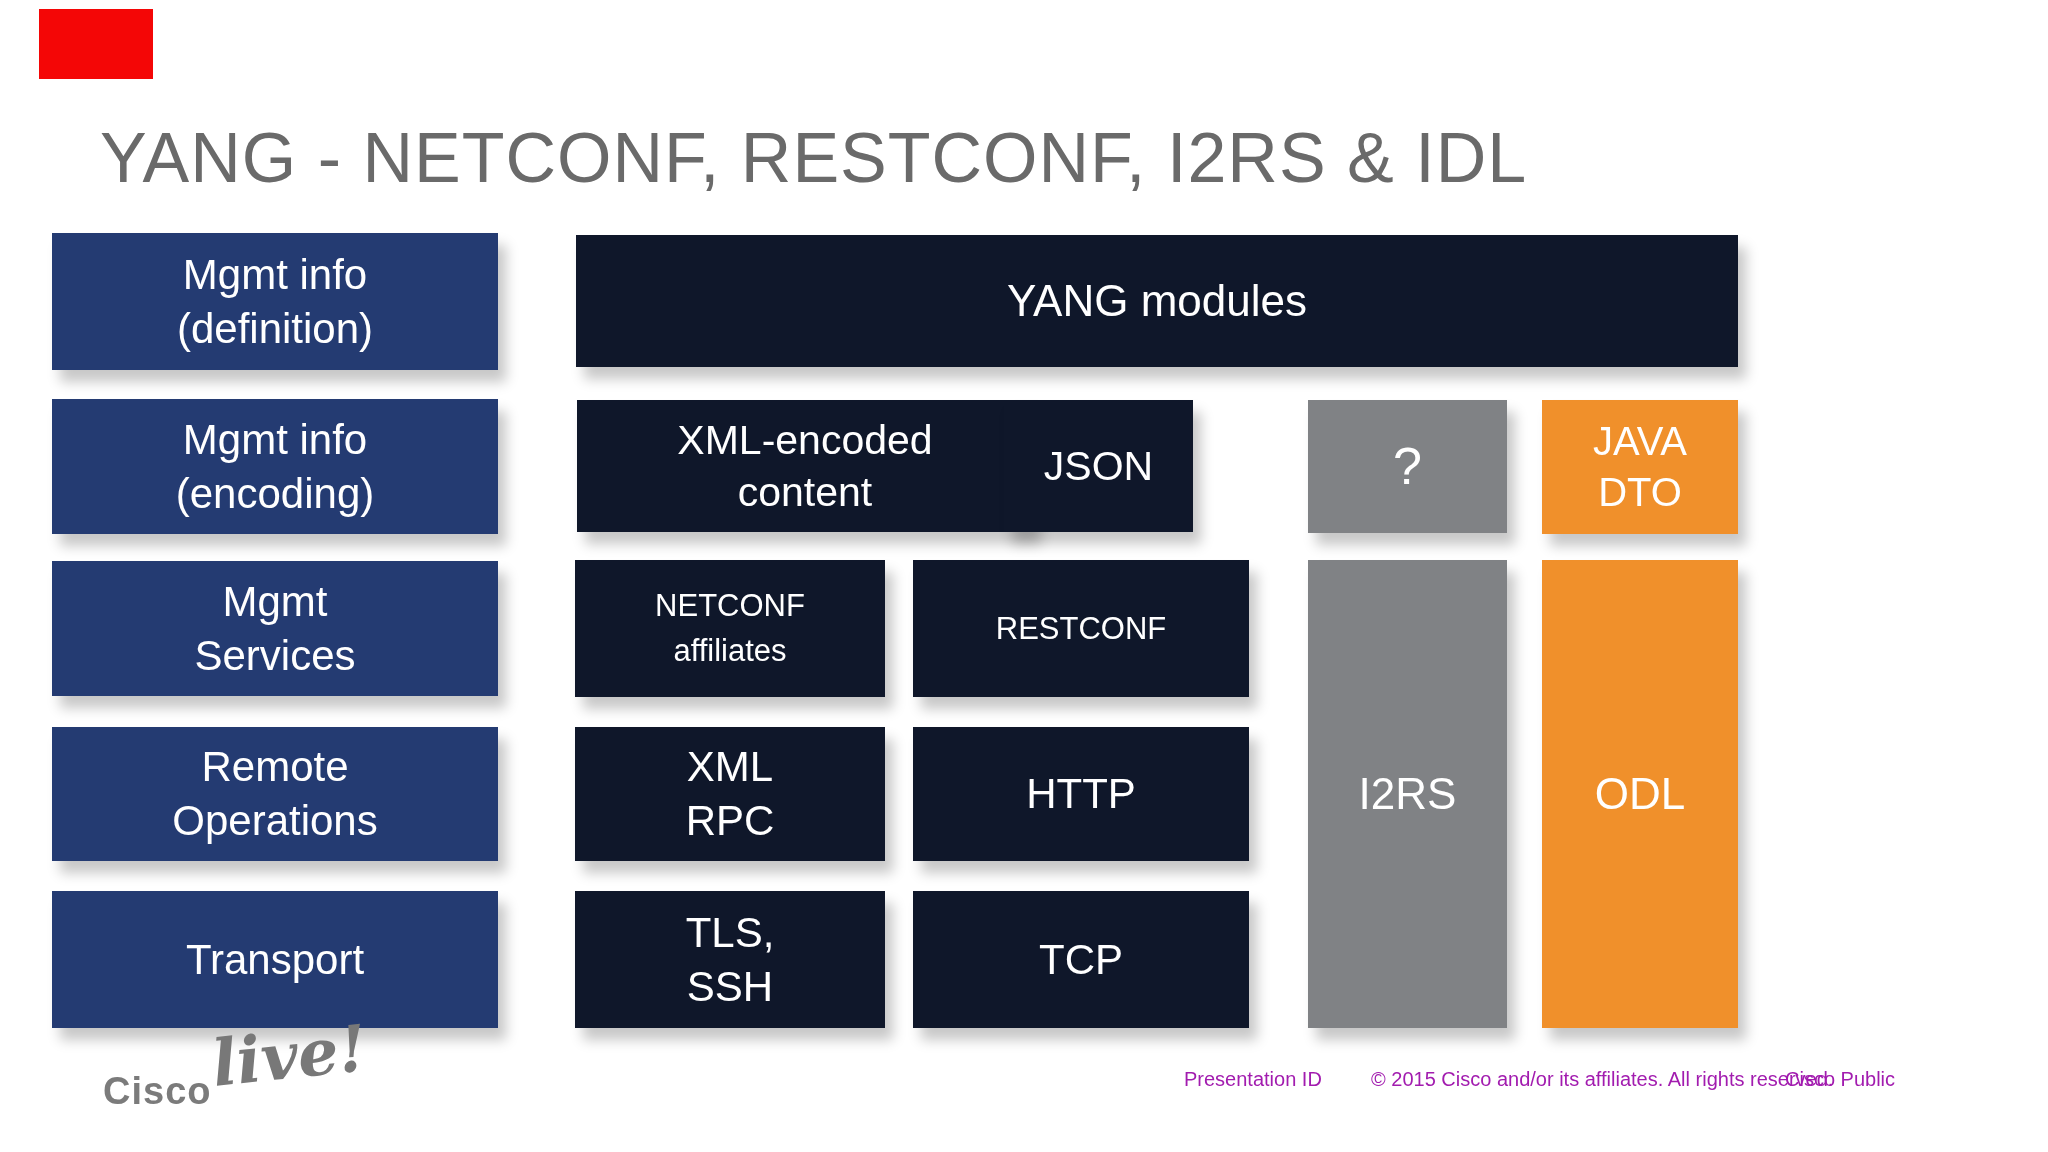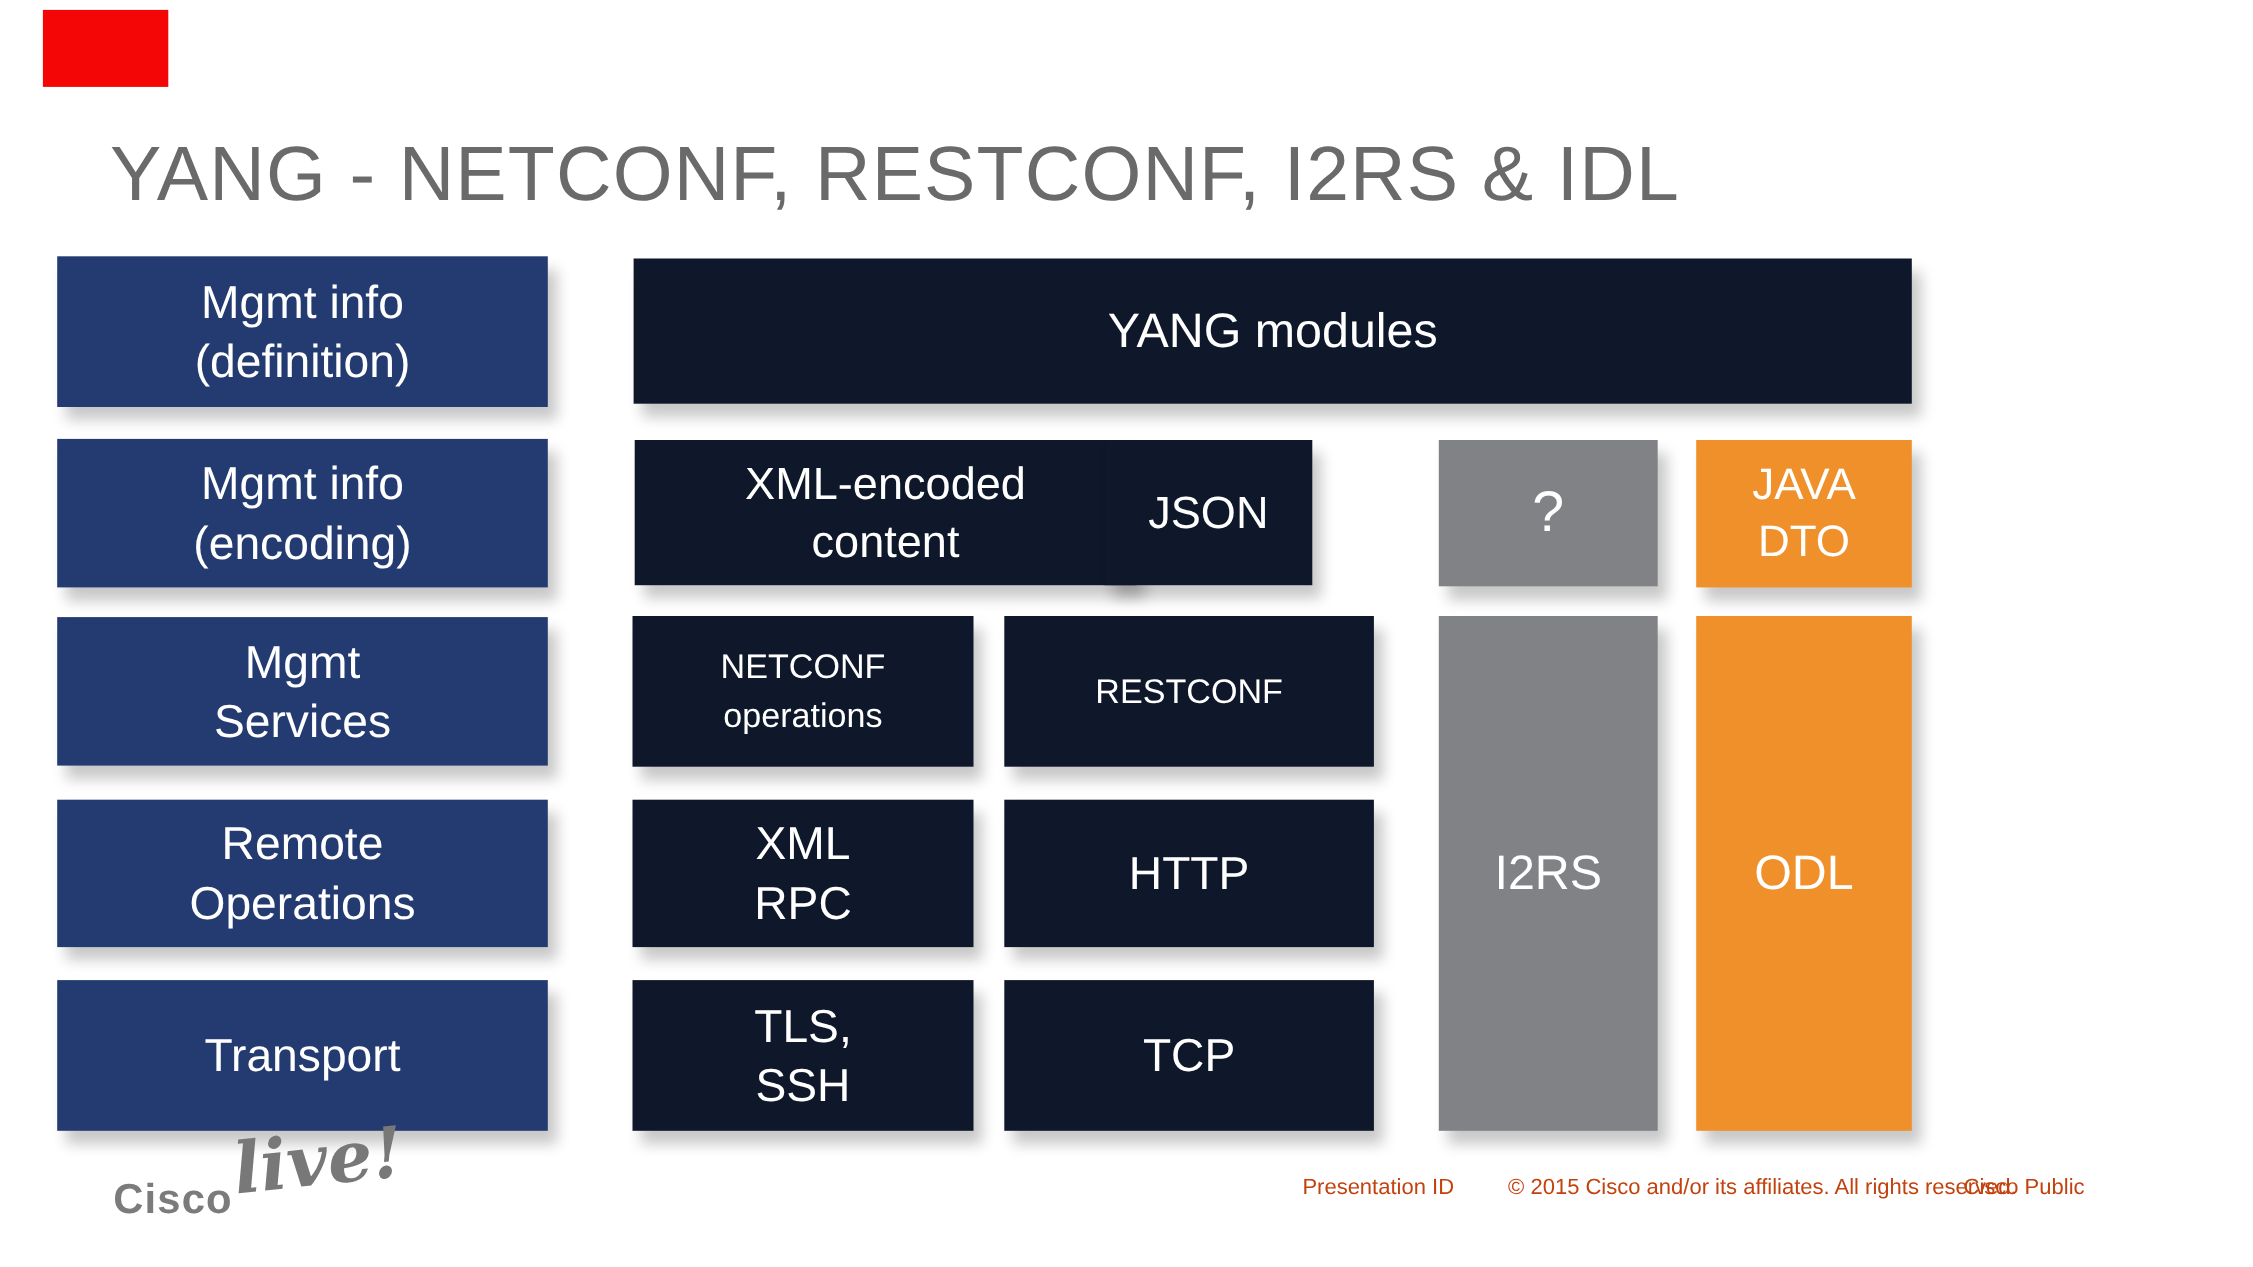--- a/index.html
+++ b/index.html
@@ -53,21 +53,21 @@
   .b-xmlrpc{left:575px;top:727px;width:310px;height:134px;}
   .b-http{left:913px;top:727px;width:336px;height:134px;}
   .b-tls{left:575px;top:891px;width:310px;height:137px;}
   .b-tcp{left:913px;top:891px;width:336px;height:137px;}
 
   .b-i2rs{left:1308px;top:560px;width:199px;height:468px;font-size:44px;}
   .b-odl{left:1542px;top:560px;width:196px;height:468px;font-size:44px;}
 
   .footer-text{
     position:absolute;top:1068px;
-    font-size:20px;color:#c2410c;white-space:nowrap;
+    font-size:20px;color:#a21caf;white-space:nowrap;
   }
   .f-pres{left:1184px;}
   .f-copy{left:1371px;}
   .f-pub{left:1785px;}
 
   .logo-cisco{
     position:absolute;left:103px;top:1070px;
     font-size:38px;font-weight:700;color:#7B7B7B;letter-spacing:1px;
   }
   .logo-live{
@@ -100,21 +100,21 @@
   <div class="box blue b-yang">YANG modules</div>
 
   <div class="box blue b-xmlenc">XML-encoded
 content</div>
   <div class="box blue b-json">JSON</div>
   <div class="box gray b-q">?</div>
   <div class="box orange b-java">JAVA
 DTO</div>
 
   <div class="box blue b-netops">NETCONF
-operations</div>
+affiliates</div>
   <div class="box blue b-restconf">RESTCONF</div>
 
   <div class="box blue b-xmlrpc">XML
 RPC</div>
   <div class="box blue b-http">HTTP</div>
 
   <div class="box blue b-tls">TLS,
 SSH</div>
   <div class="box blue b-tcp">TCP</div>
 

